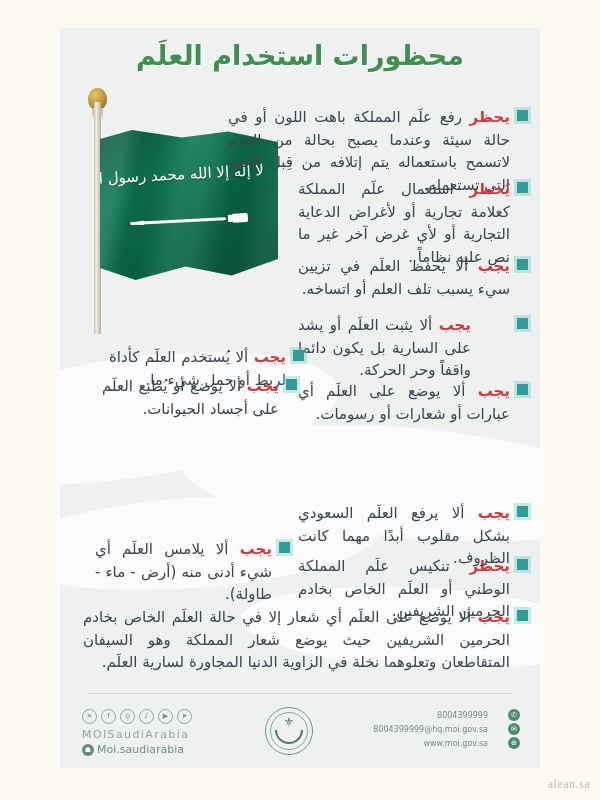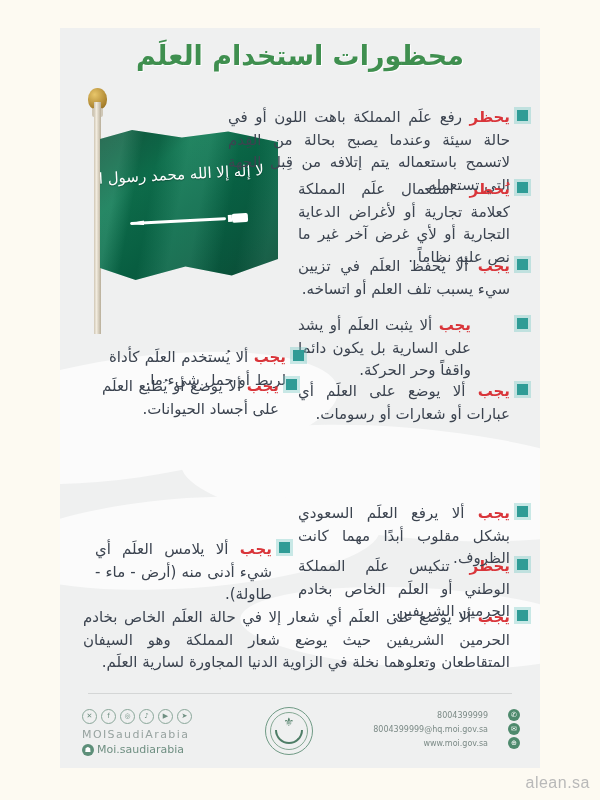--- a/index.html
+++ b/index.html
@@ -100,22 +100,22 @@
   #emblem .palm{position:absolute;top:3px;left:50%;transform:translateX(-50%);color:#4e7d66;font-size:12px;line-height:1;}
   #emblem .bowl{width:24px;height:12px;margin-bottom:5px;border:2px solid #4e7d66;border-top:none;
     border-radius:0 0 14px 14px;}
 
   #contacts{position:absolute;right:20px;top:6px;text-align:right;direction:ltr;}
   .crow{display:flex;align-items:center;justify-content:flex-end;gap:20px;margin-bottom:2px;}
   .ctxt{color:#7b8a86;font-size:8px;}
   .cico{width:12px;height:12px;border-radius:50%;background:#4e8a6d;color:#fff;font-size:7px;
     display:flex;align-items:center;justify-content:center;}
 
-  #watermark{position:absolute;right:10px;bottom:8px;color:#b9b9b9;font-size:16px;letter-spacing:.5px;
-    font-family:Liberation Sans, sans-serif;direction:ltr;text-align:center;}
+  #watermark{position:absolute;right:10px;bottom:8px;color:#b9b9b9;font-size:12px;letter-spacing:.5px;
+    font-family:Liberation Serif, serif;direction:ltr;text-align:center;}
 </style>
 </head>
 <body>
 
 <div id="card">
 
   <div class="swoosh sw1"></div>
   <div class="swoosh sw2"></div>
   <div class="swoosh sw3"></div>
   <div class="swoosh sw4"></div>

